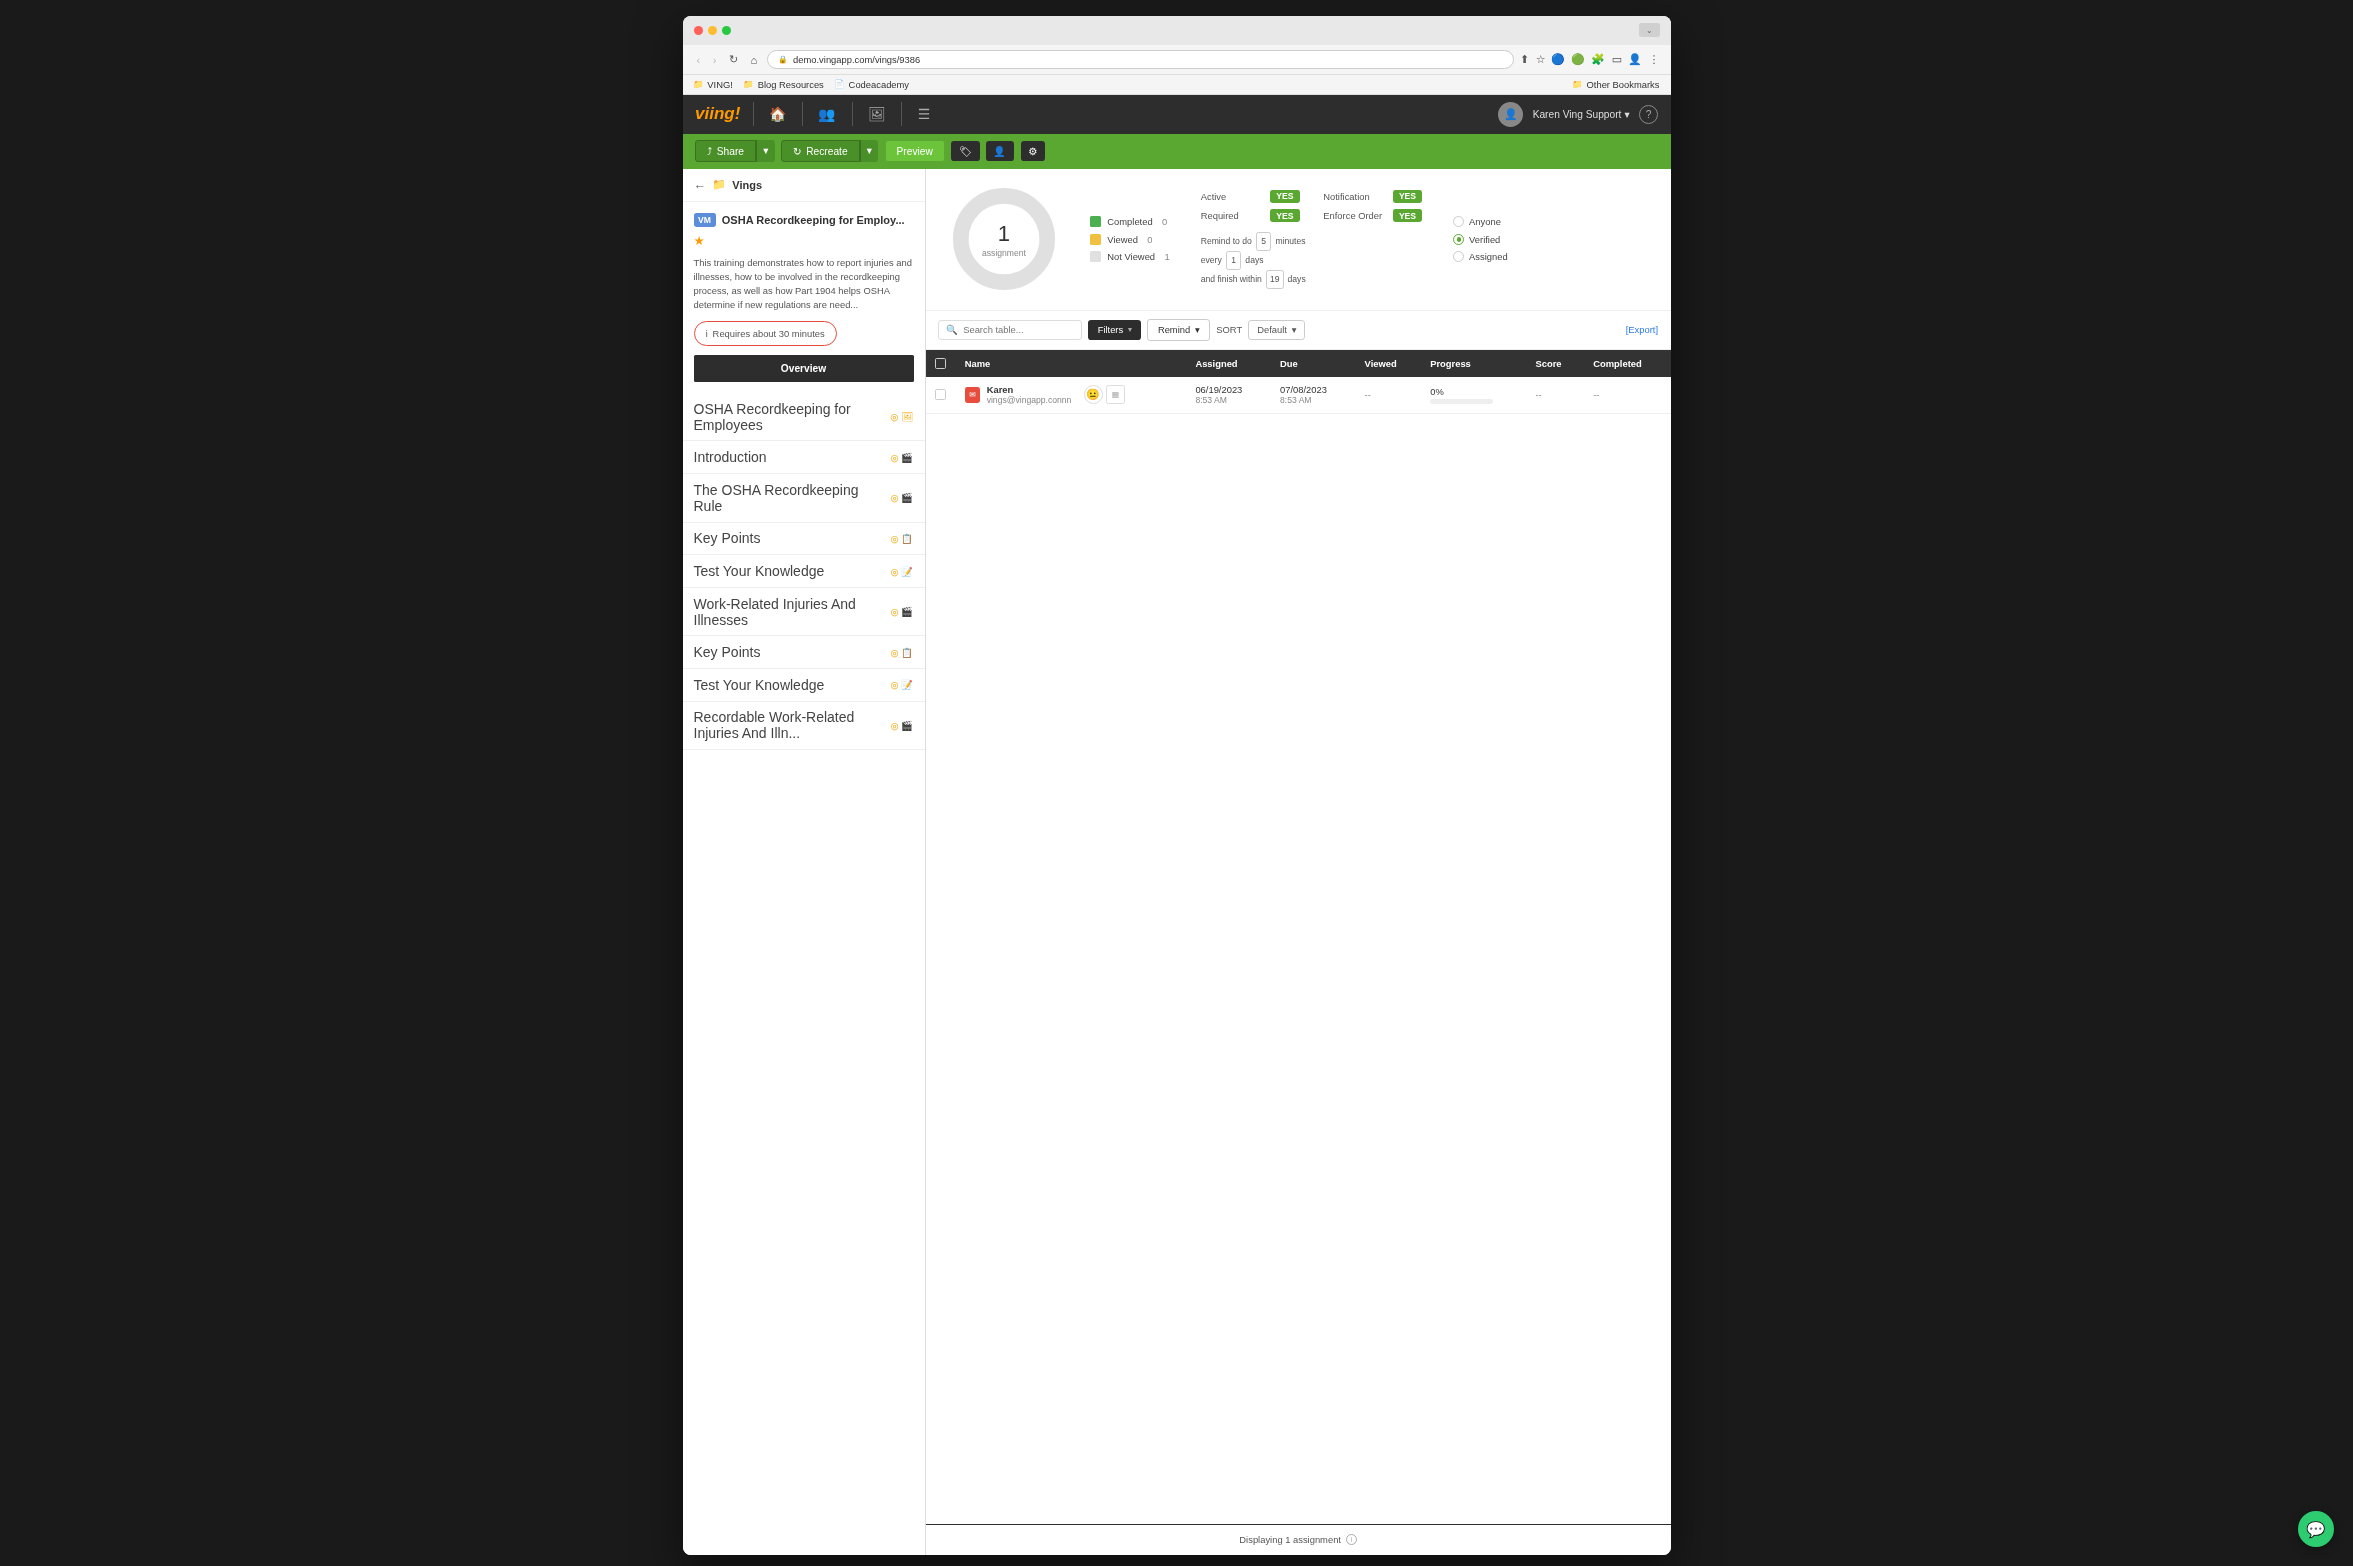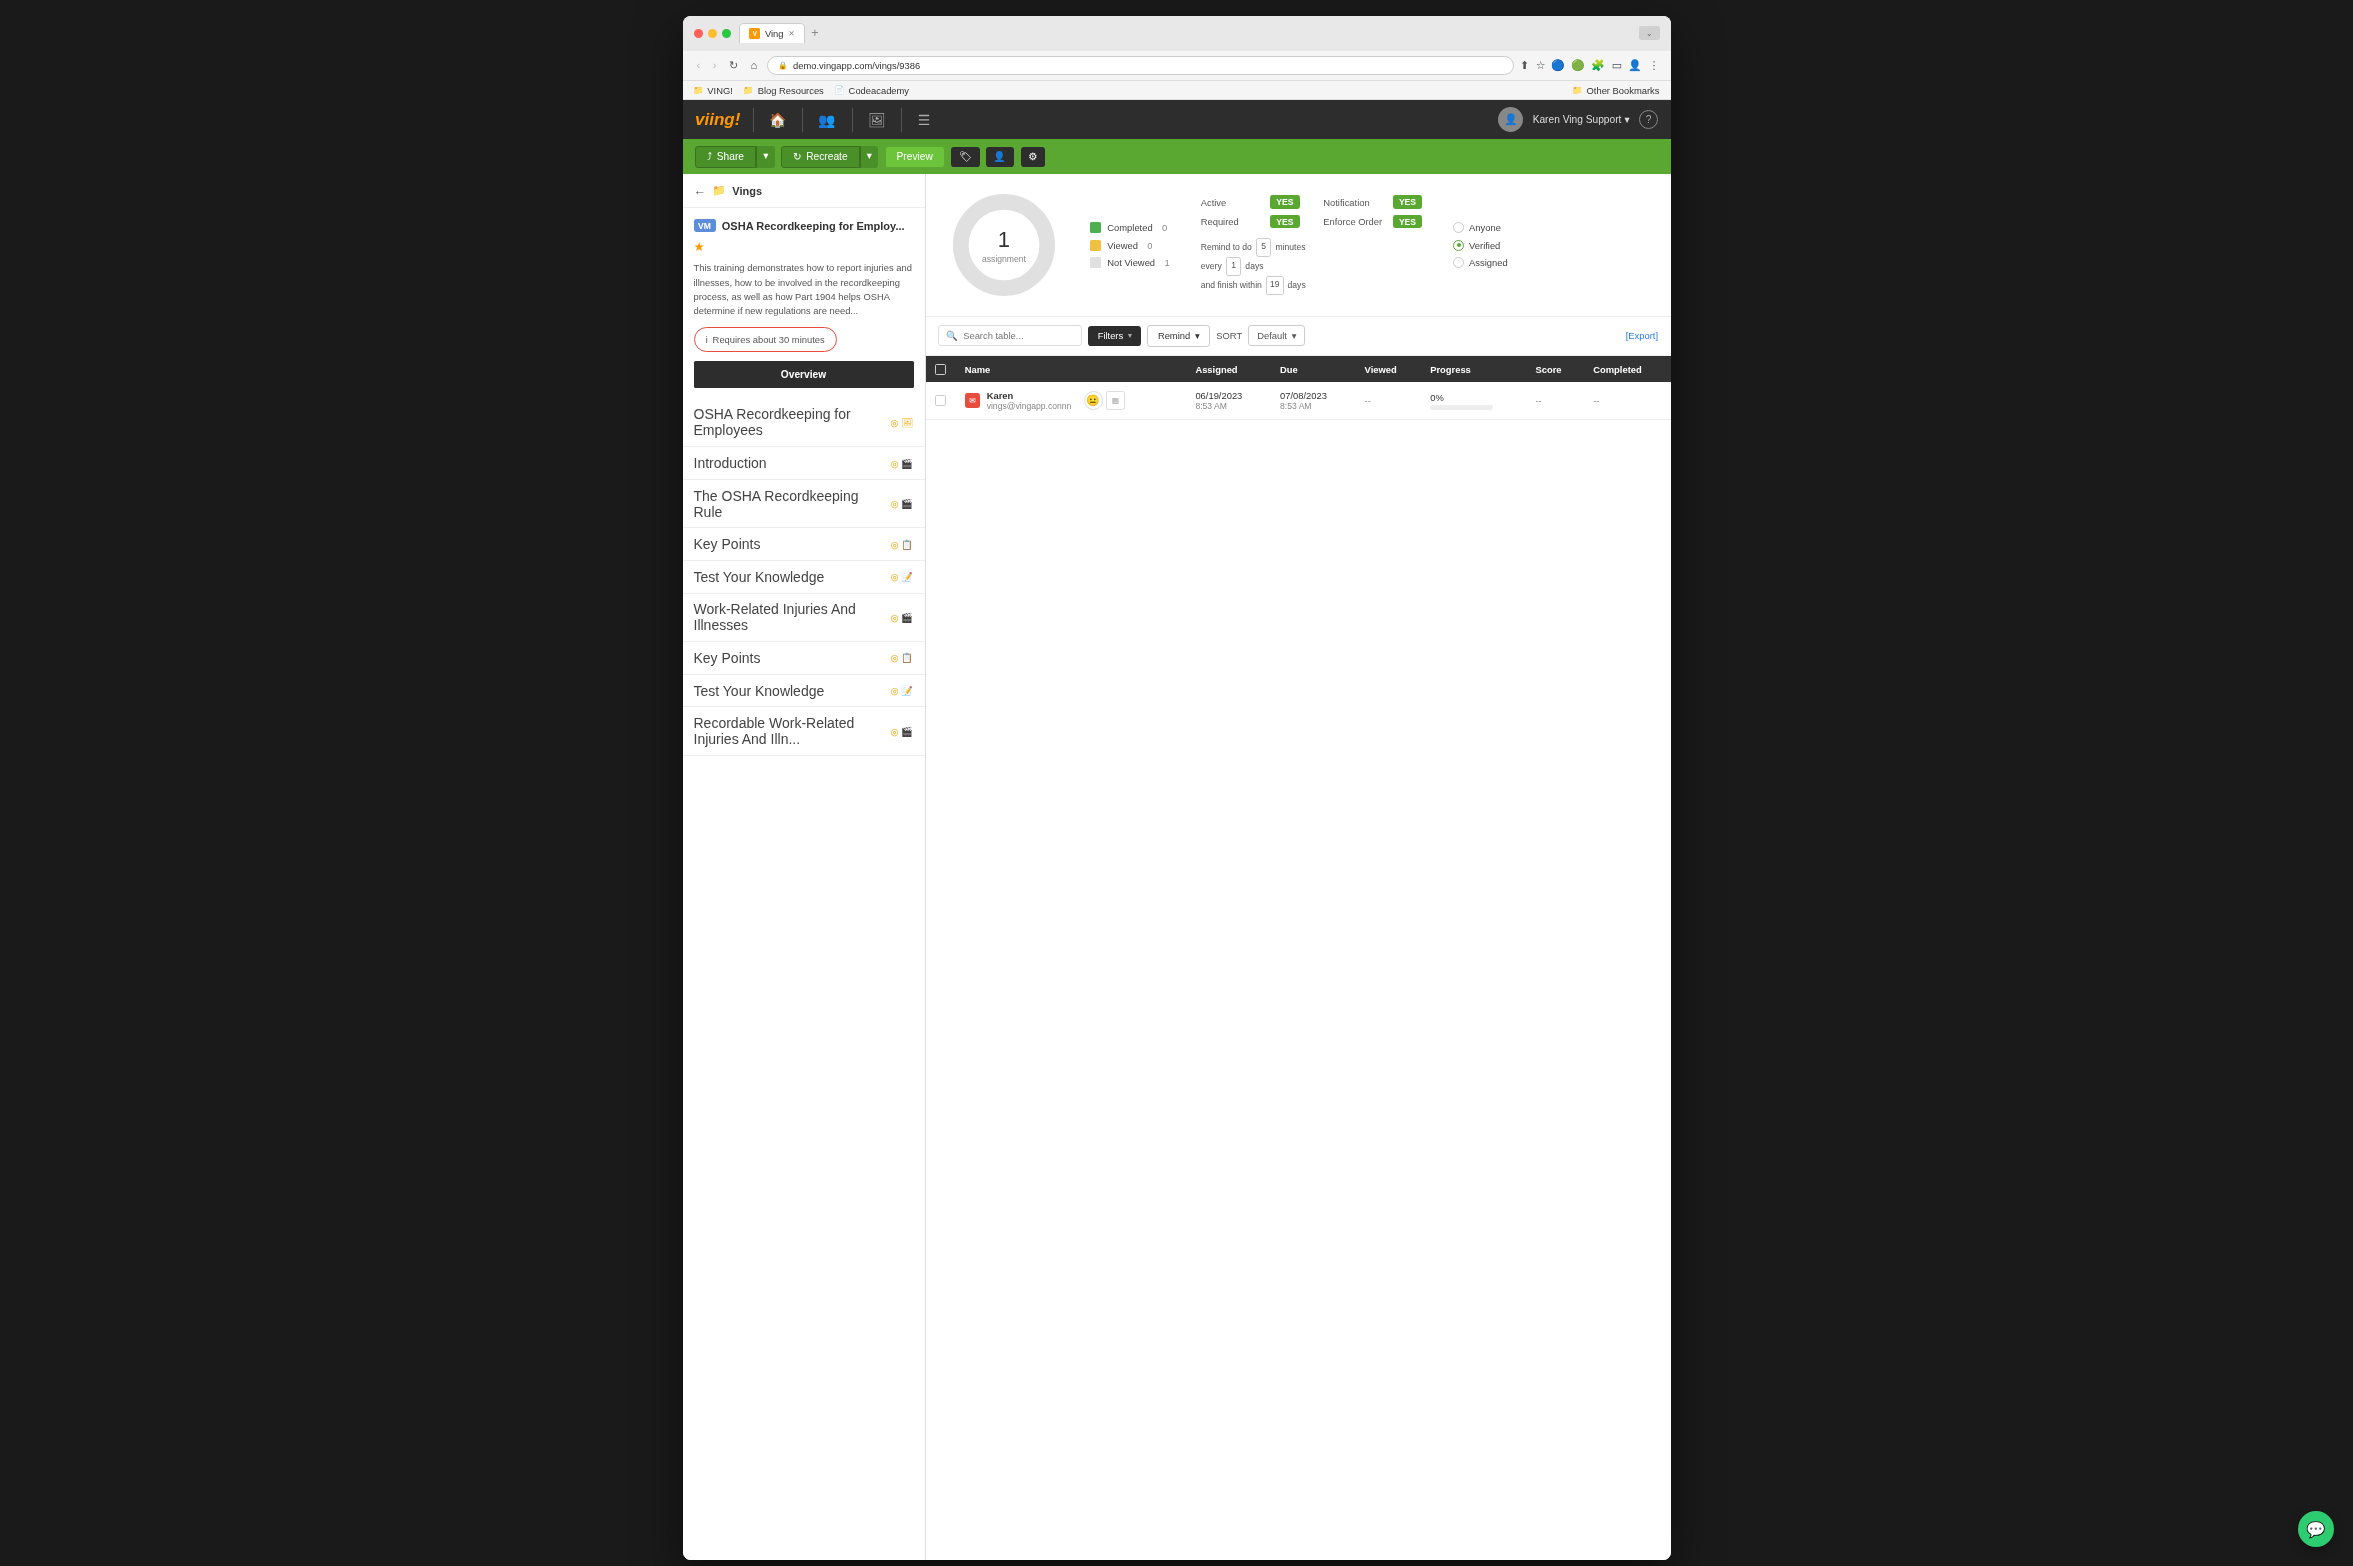--- a/index.html
+++ b/index.html
@@ -679,28 +679,20 @@
 </head>
 <body>
 
 <div class="browser-window">
 
   <div class="title-bar">
     <div class="traffic-lights">
       <div class="traffic-light tl-red"></div>
       <div class="traffic-light tl-yellow"></div>
       <div class="traffic-light tl-green"></div>
-    </div>
-    <div class="tab-bar">
-      <div class="tab">
-        <div class="tab-favicon">V</div>
-        <span>Ving</span>
-        <span class="tab-close">✕</span>
-      </div>
-      <div class="tab-new">+</div>
     </div>
     <div class="window-controls">
       <div class="window-ctrl-btn">⌄</div>
     </div>
   </div>
 
   <div class="address-bar">
     <span class="nav-btn disabled">‹</span>
     <span class="nav-btn disabled">›</span>
     <span class="nav-btn">↻</span>
@@ -1042,20 +1034,24 @@
         <div class="progress-bar-fill" style="width:0%"></div>
       </div>
     </td>
     <td style="color:#888;">--</td>
     <td style="color:#888;">--</td>
   </tr>
               </tbody>
           </table>
         </div>
 
+        <div class="table-footer">
+          <span>Displaying 1 assignment</span>
+          <div class="info-icon">i</div>
+        </div>
       </div>
     </div>
   </div>
 </div>
 
 <div class="chat-btn">
   <span>💬</span>
 </div>
 
 

